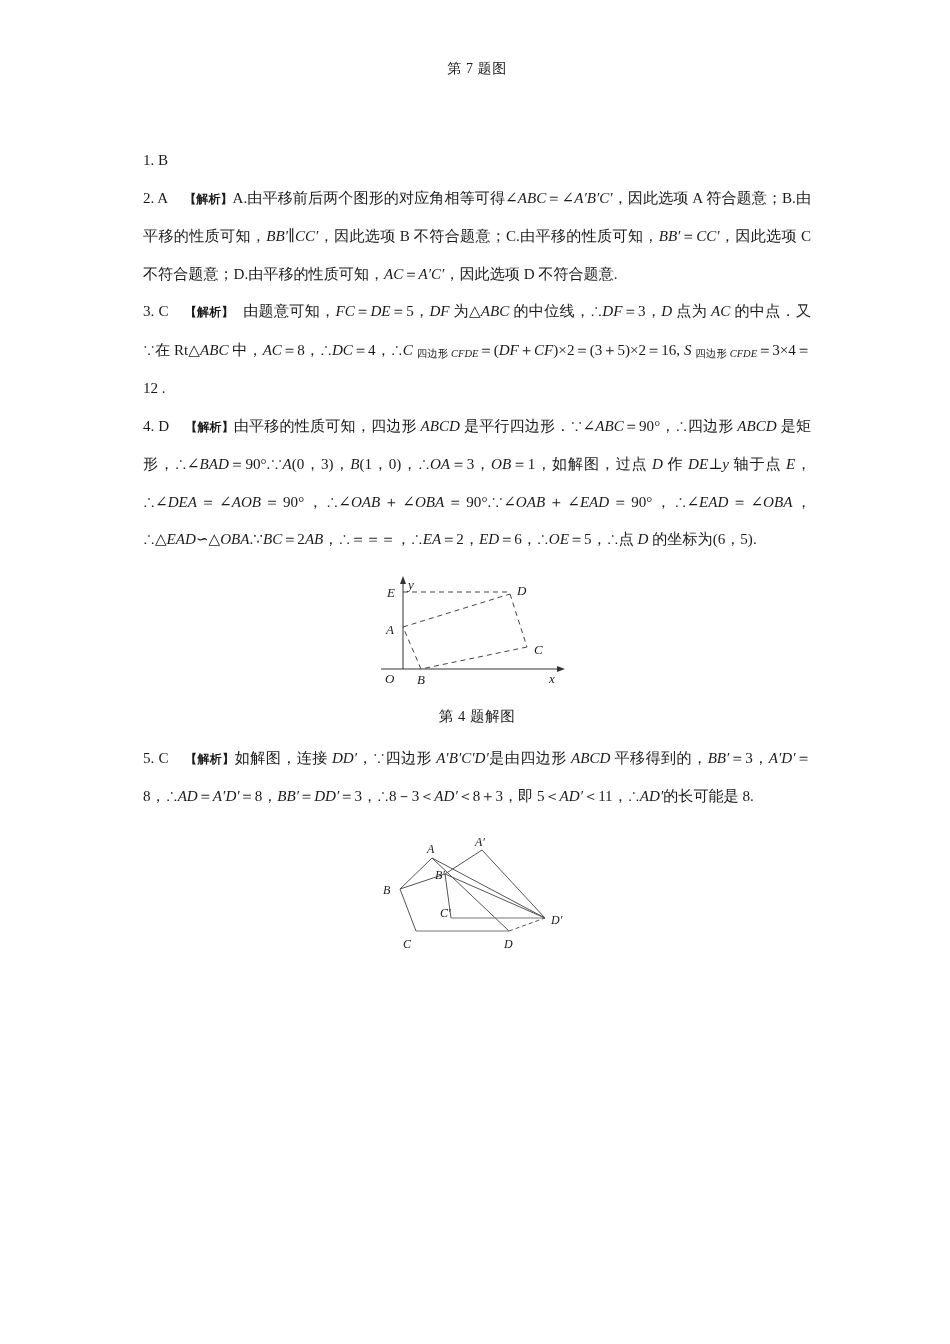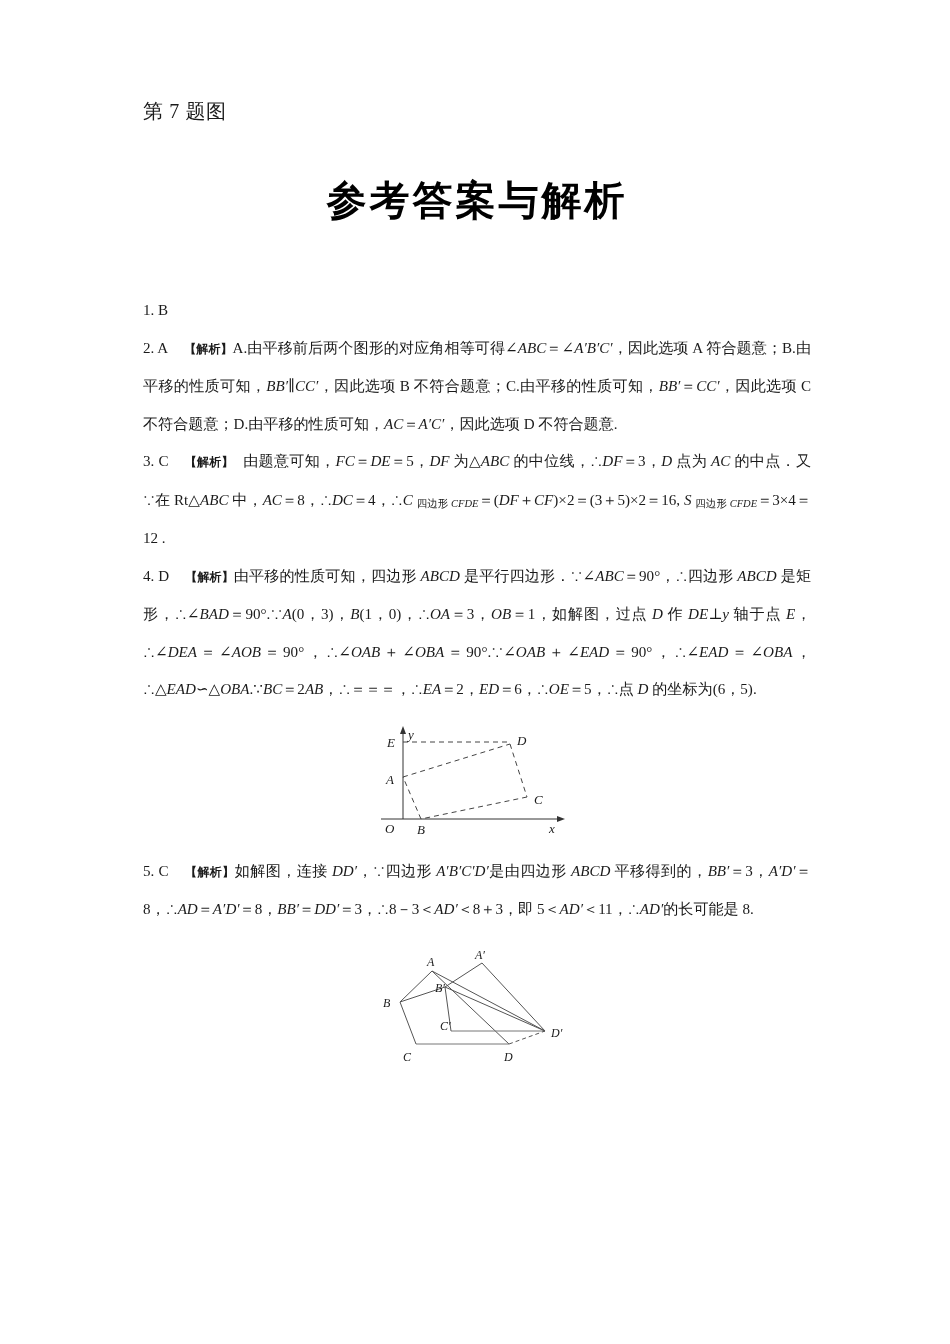--- a/index.html
+++ b/index.html
@@ -21,24 +21,24 @@
   }
   .content {
     position: absolute;
     left: 143px;
     top: 0;
     width: 668px;
   }
 
   
   .fig-caption-top {
-    text-align: left;
-    font-size: 20px;
+    text-align: center;
+    font-size: 14px;
     letter-spacing: 0.6px;
-    margin-top: 98px;
+    margin-top: 60px;
   }
 
   
   .doc-title {
     text-align: center;
     font-family: "DejaVu Sans", "Liberation Sans", sans-serif;
     font-weight: 700;
     font-size: 40px;
     letter-spacing: 3px;
     margin-top: 48px;
@@ -100,21 +100,20 @@
   }
 </style>
 </head>
 <body>
 
 <div class="page">
   <div class="content">
 
     <div class="fig-caption-top">第 7 题图</div>
 
-    <div class="doc-title">参考答案与解析</div>
 
     <div class="answers">
 
       <div class="ans">
         <span class="num">1. B</span>
       </div>
 
       <div class="ans">
         <span class="num">2. A</span><span class="gap-md"></span><span class="tag">【解析】</span><span>A.由平移前后两个图形的对应角相等可得∠<i class="m">ABC</i>＝∠<i class="m">A′B′C′</i>，因此选项 A 符合题意；B.由平移的性质可知，<i class="m">BB′</i>∥<i class="m">CC′</i>，因此选项 B 不符合题意；C.由平移的性质可知，<i class="m">BB′</i>＝<i class="m">CC′</i>，因此选项 C 不符合题意；D.由平移的性质可知，<i class="m">AC</i>＝<i class="m">A′C′</i>，因此选项 D 不符合题意.</span>
       </div>
@@ -146,20 +145,21 @@
           <text x="10" y="24" font-size="13">E</text>
           <text x="140" y="22" font-size="13">D</text>
           <text x="9" y="61" font-size="13">A</text>
           <text x="157" y="81" font-size="13">C</text>
           <text x="8" y="110" font-size="13">O</text>
           <text x="40" y="111" font-size="13">B</text>
           <text x="172" y="110" font-size="13">x</text>
           <text x="31" y="16" font-size="13">y</text>
         </svg>
       </div>
+      <div class="fig-caption cap4">第 4 题解图</div>
 
       <div class="ans" style="margin-top:14px;">
         <span class="num">5. C</span><span class="gap-md"></span><span class="tag">【解析】</span><span>如解图，连接 <i class="m">DD′</i>，∵四边形 <i class="m">A′B′C′D′</i>是由四边形 <i class="m">ABCD</i> 平移得到的，<i class="m">BB′</i>＝3，<i class="m">A′D′</i>＝8，∴<i class="m">AD</i>＝<i class="m">A′D′</i>＝8，<i class="m">BB′</i>＝<i class="m">DD′</i>＝3，∴8－3＜<i class="m">AD′</i>＜8＋3，即 5＜<i class="m">AD′</i>＜11，∴<i class="m">AD′</i>的长可能是 8.</span>
       </div>
 
       <div class="figure-block fig5">
         <svg width="215" height="122" viewBox="0 0 215 122">
 
           <line x1="30" y1="57" x2="62" y2="26" stroke="#555" stroke-width="1"></line>
           <line x1="62" y1="26" x2="139" y2="99" stroke="#555" stroke-width="1"></line>

